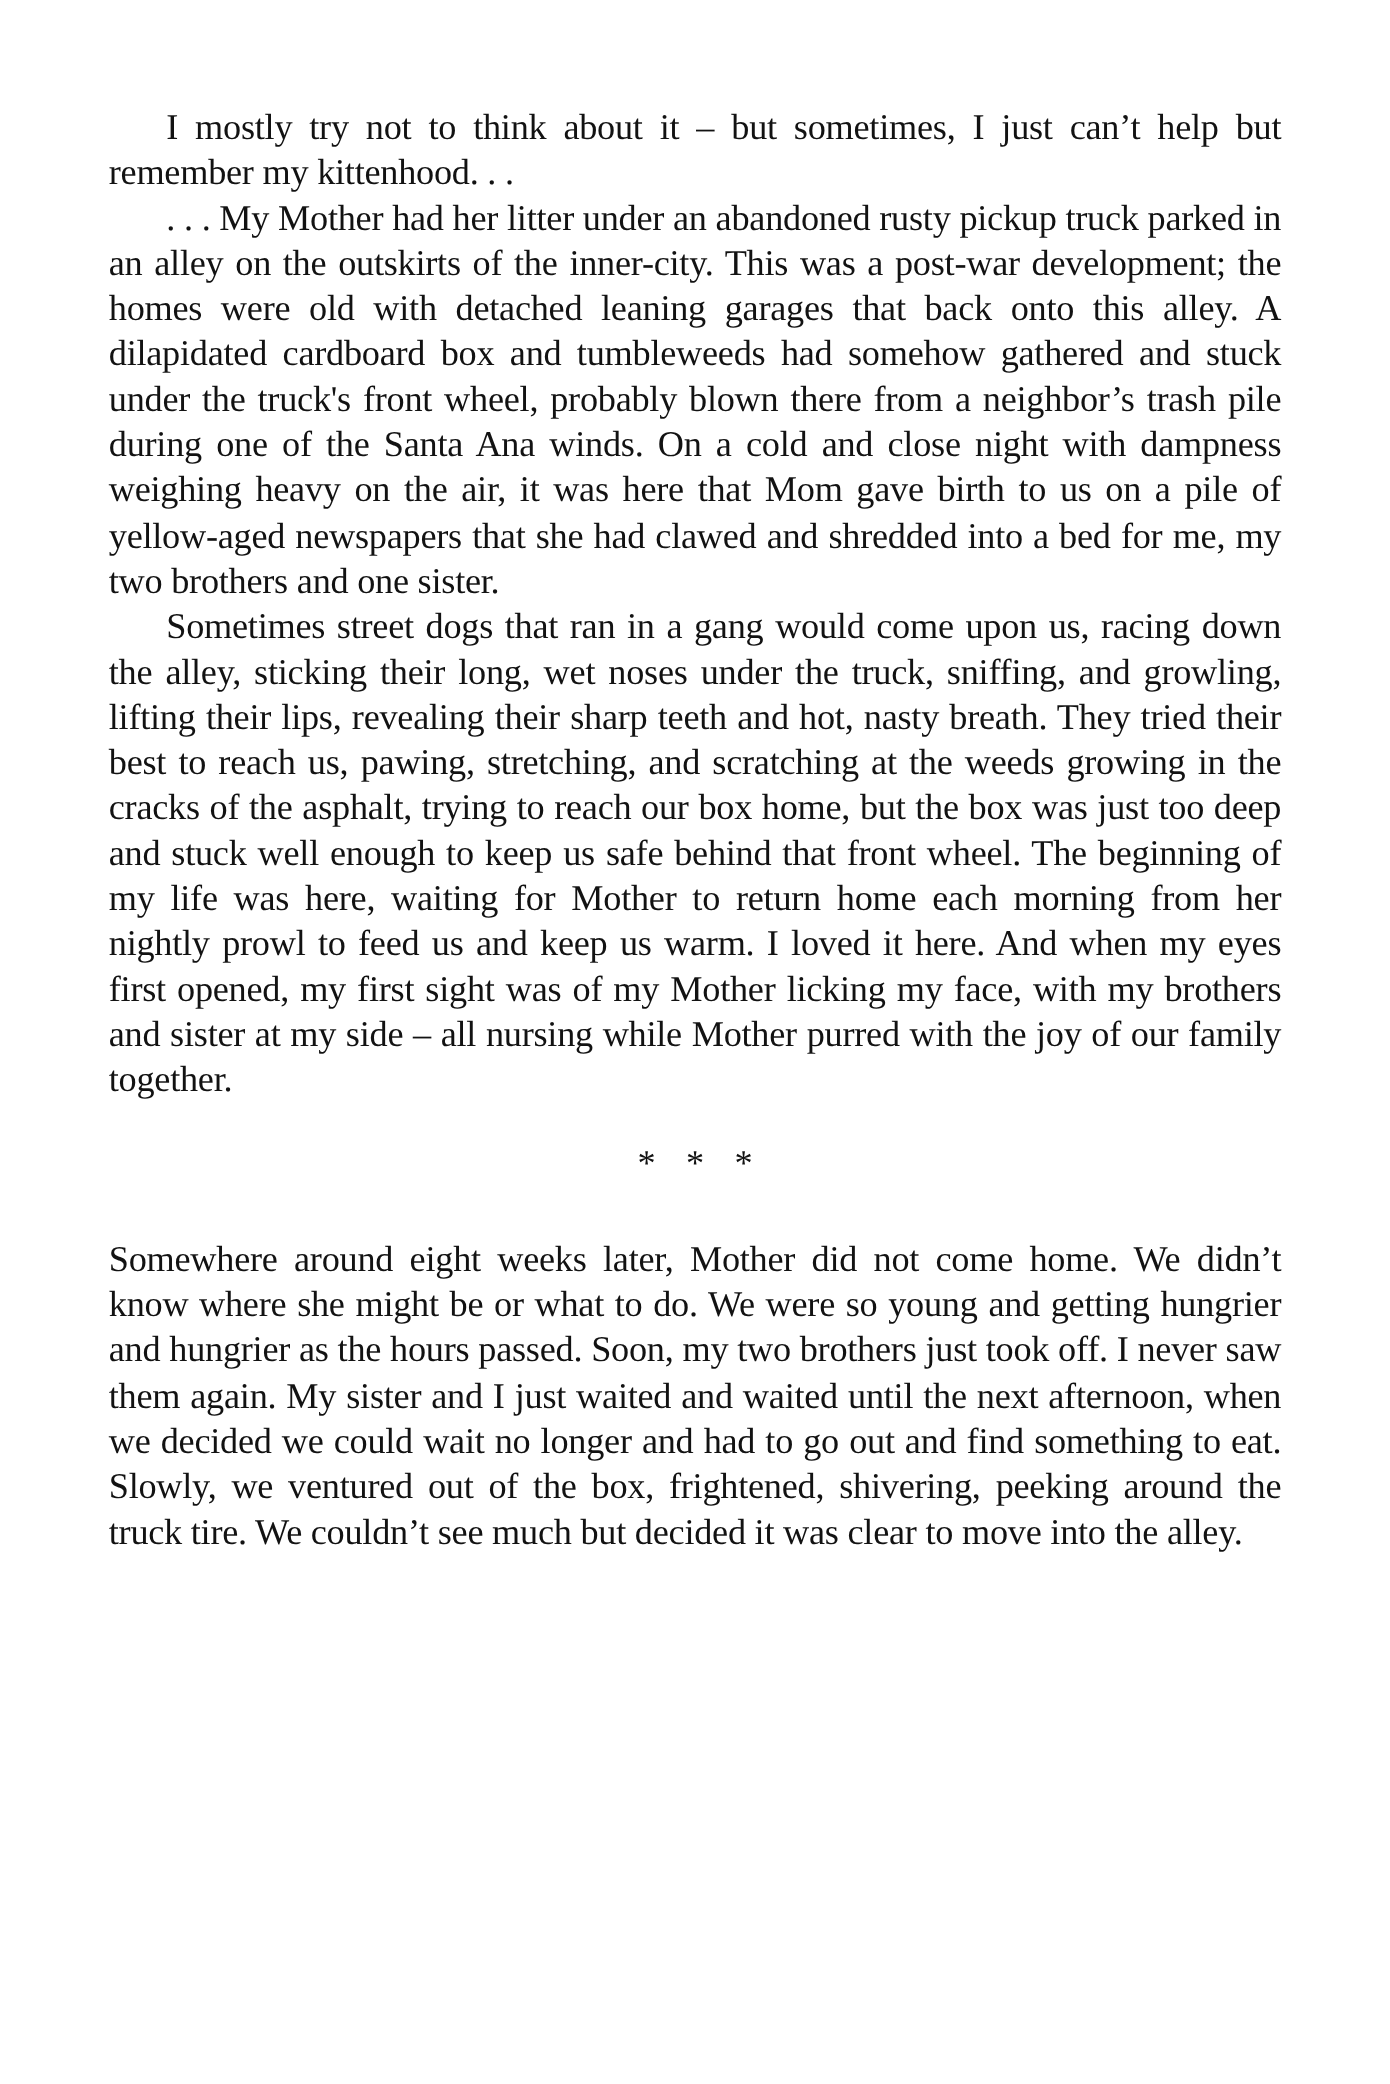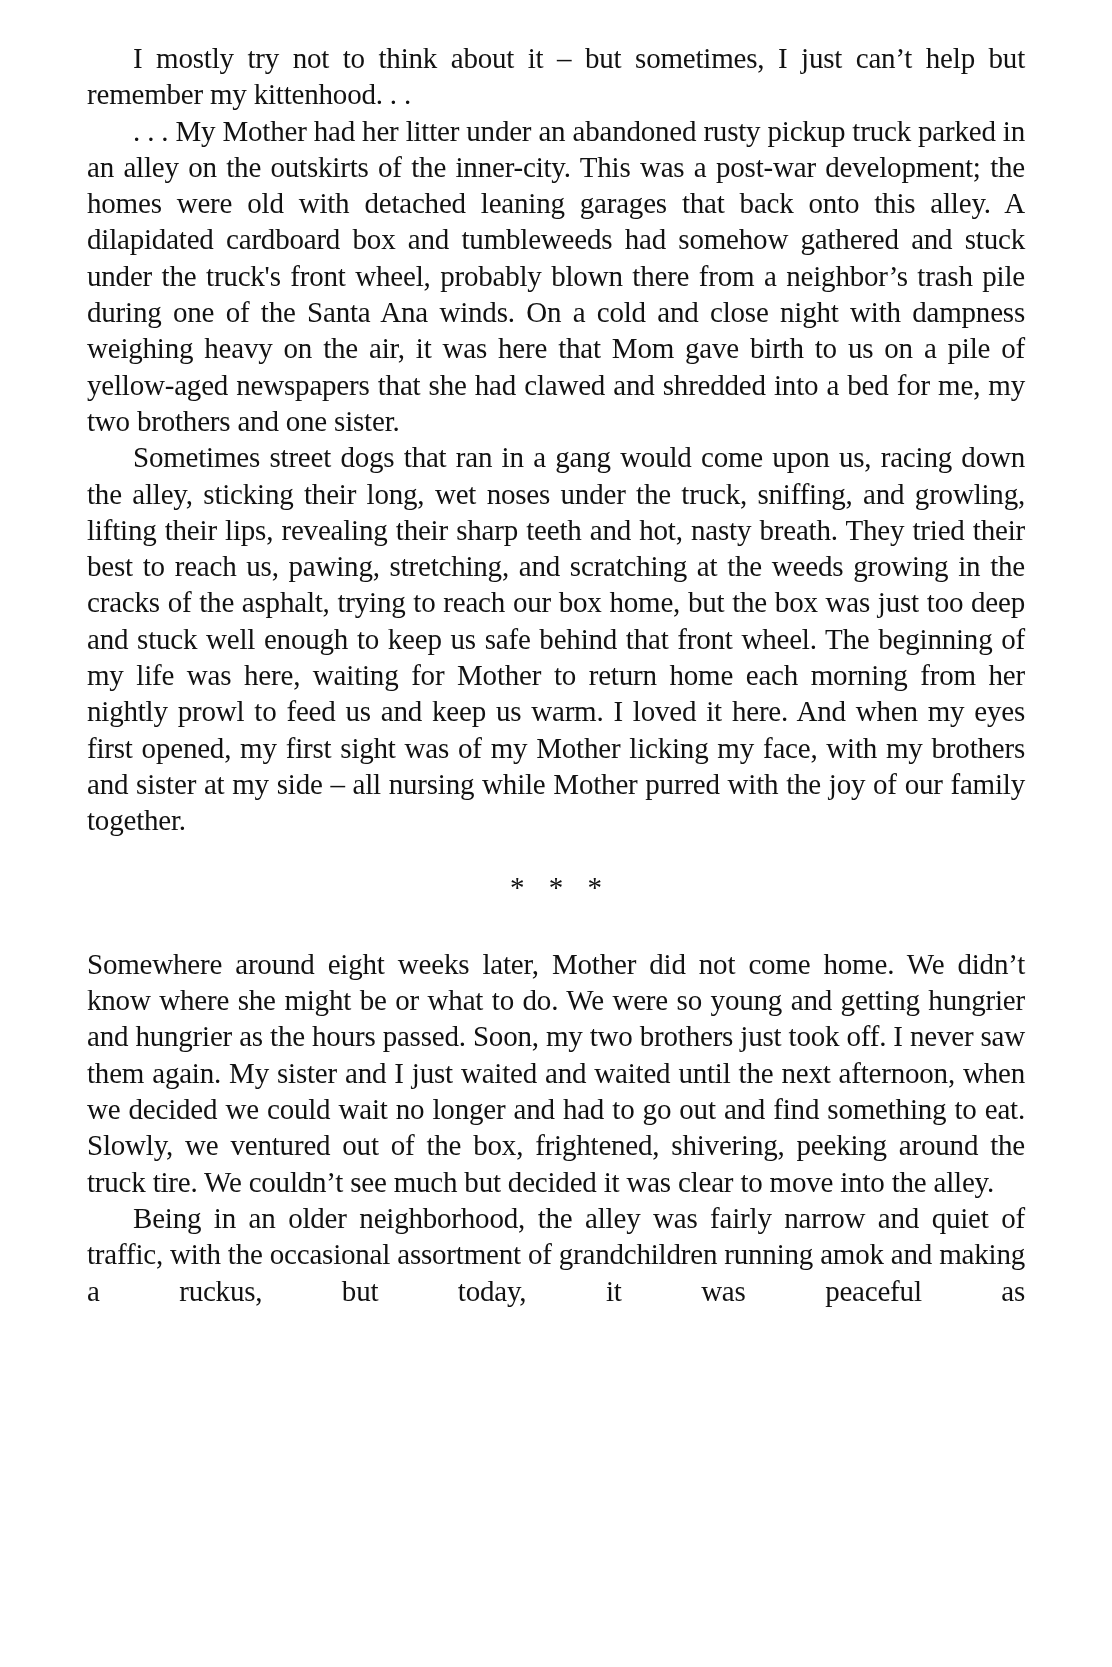--- a/index.html
+++ b/index.html
@@ -9,21 +9,21 @@
   }
   body {
     width: 1112px;
     height: 1667px;
     overflow: hidden;
   }
   .page {
     box-sizing: border-box;
     width: 1112px;
     height: 1667px;
-    padding: 40px 87px 40px 87px;
+    padding: 84px 87px 40px 87px;
     background: #ffffff;
     color: #121212;
     font-family: "Liberation Serif", serif;
     font-size: 29px;
     line-height: 36.3px;
     letter-spacing: -0.2px;
     text-align: justify;
   }
   .para {
     margin: 0;
@@ -56,15 +56,14 @@
   <p class="para indent">. . . My Mother had her litter under an abandoned rusty pickup truck parked in an alley on the outskirts of the inner-city. This was a post-war development; the homes were old with detached leaning garages that back onto this alley. A dilapidated cardboard box and tumbleweeds had somehow gathered and stuck under the truck's front wheel, probably blown there from a neighbor’s trash pile during one of the Santa Ana winds. On a cold and close night with dampness weighing heavy on the air, it was here that Mom gave birth to us on a pile of yellow-aged newspapers that she had clawed and shredded into a bed for me, my two brothers and one sister.</p>
 
   <p class="para indent">Sometimes street dogs that ran in a gang would come upon us, racing down the alley, sticking their long, wet noses under the truck, sniffing, and growling, lifting their lips, revealing their sharp teeth and hot, nasty breath. They tried their best to reach us, pawing, stretching, and scratching at the weeds growing in the cracks of the asphalt, trying to reach our box home, but the box was just too deep and stuck well enough to keep us safe behind that front wheel. The beginning of my life was here, waiting for Mother to return home each morning from her nightly prowl to feed us and keep us warm. I loved it here. And when my eyes first opened, my first sight was of my Mother licking my face, with my brothers and sister at my side – all nursing while Mother purred with the joy of our family together.</p>
 
   <div class="para separator">
     <span class="stars">* * *</span>
   </div>
 
   <p class="para">Somewhere around eight weeks later, Mother did not come home. We didn’t know where she might be or what to do. We were so young and getting hungrier and hungrier as the hours passed. Soon, my two brothers just took off. I never saw them again. My sister and I just waited and waited until the next afternoon, when we decided we could wait no longer and had to go out and find something to eat. Slowly, we ventured out of the box, frightened, shivering, peeking around the truck tire. We couldn’t see much but decided it was clear to move into the alley.</p>
 
-  <p class="para indent continues">Being in an older neighborhood, the alley was fairly narrow and quiet of traffic, with the occasional assortment of grandchildren running amok and making a ruckus, but today, it was peaceful as</p>
 
 </div>
 
 </body></html>

